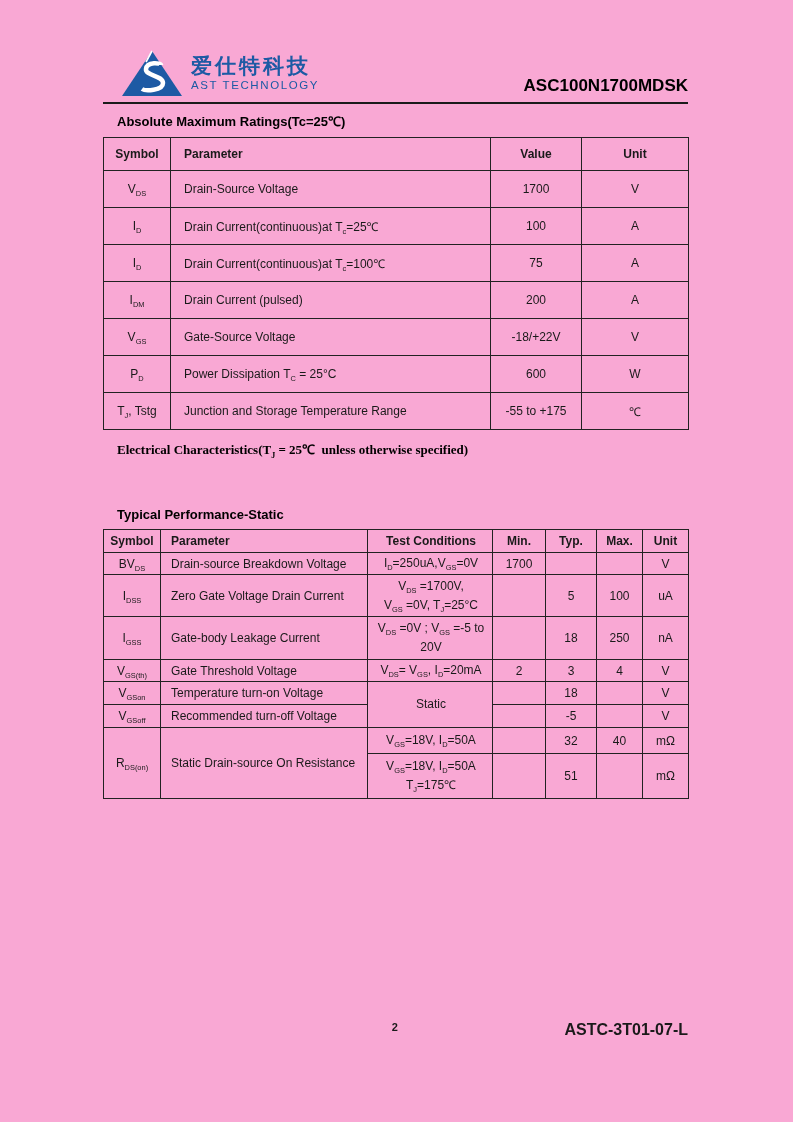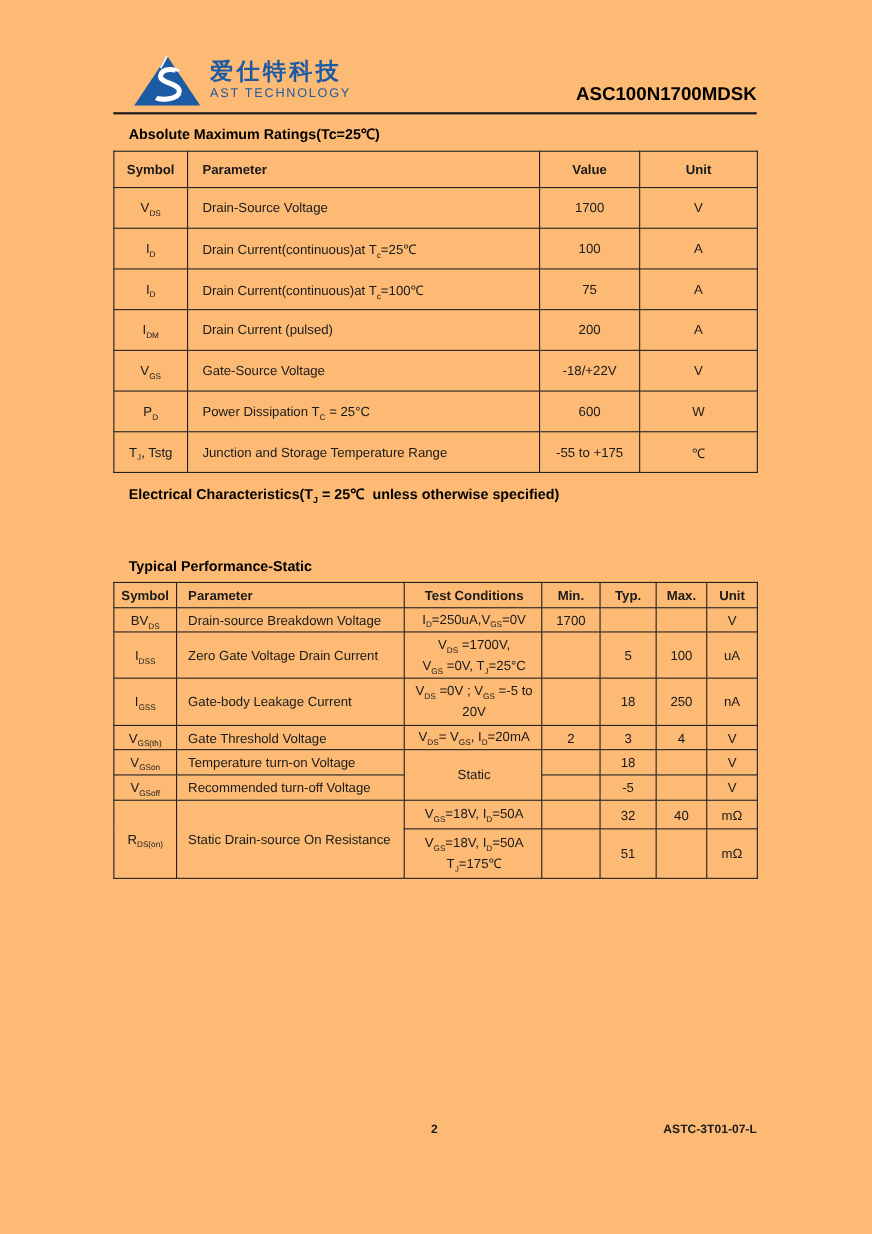--- a/index.html
+++ b/index.html
@@ -1,21 +1,21 @@
 <!DOCTYPE html>
 <html><head>
 <meta charset="utf-8">
 <style>
   * { box-sizing: border-box; margin: 0; padding: 0; }
   html, body { background: #ffffff; }
   .page {
     position: relative;
     width: 793px;
     height: 1122px;
-    background: #fdba74;
+    background: #f9a8d4;
     font-family: "Liberation Sans", sans-serif;
     color: #1a1a1a;
     overflow: hidden;
   }
   .content {
     position: absolute;
     left: 103px;
     top: 0;
     width: 585px;
   }
@@ -53,21 +53,21 @@
   }
   
   .sec-title {
     font-size: 13px;
     font-weight: bold;
     color: #000000;
     margin-left: 14px;
     white-space: pre-wrap;
   }
   .t-abs   { margin-top: 8px;  margin-bottom: 7px; }
-  .t-elec  { margin-top: 10px; }
+  .t-elec  { margin-top: 10px; font-family: Liberation Serif, serif; }
   .t-typ   { margin-top: 49px; margin-bottom: 7px; }
   
   table {
     border-collapse: collapse;
     table-layout: fixed;
     width: 585px;
     font-size: 12px;
     color: #1a1a1a;
   }
   th, td { border: 1px solid #222222; vertical-align: middle; }
@@ -87,21 +87,21 @@
     position: absolute;
     top: 1021px;
     left: 103px;
     width: 585px;
     height: 20px;
     font-size: 12px;
     font-weight: bold;
     color: #1a1a1a;
   }
   .page-num { position: absolute; left: 50%; transform: translateX(-60%); font-size: 11px; }
-  .doc-code { position: absolute; right: 0; font-size: 11px; }
+  .doc-code { position: absolute; right: 0; font-size: 16px; }
   
   .logo-icon { width: 62px; height: 47px; flex: 0 0 auto; }
 </style>
 </head>
 <body>
 
 <div class="page">
   <div class="content">
 
     <div class="hdr">

